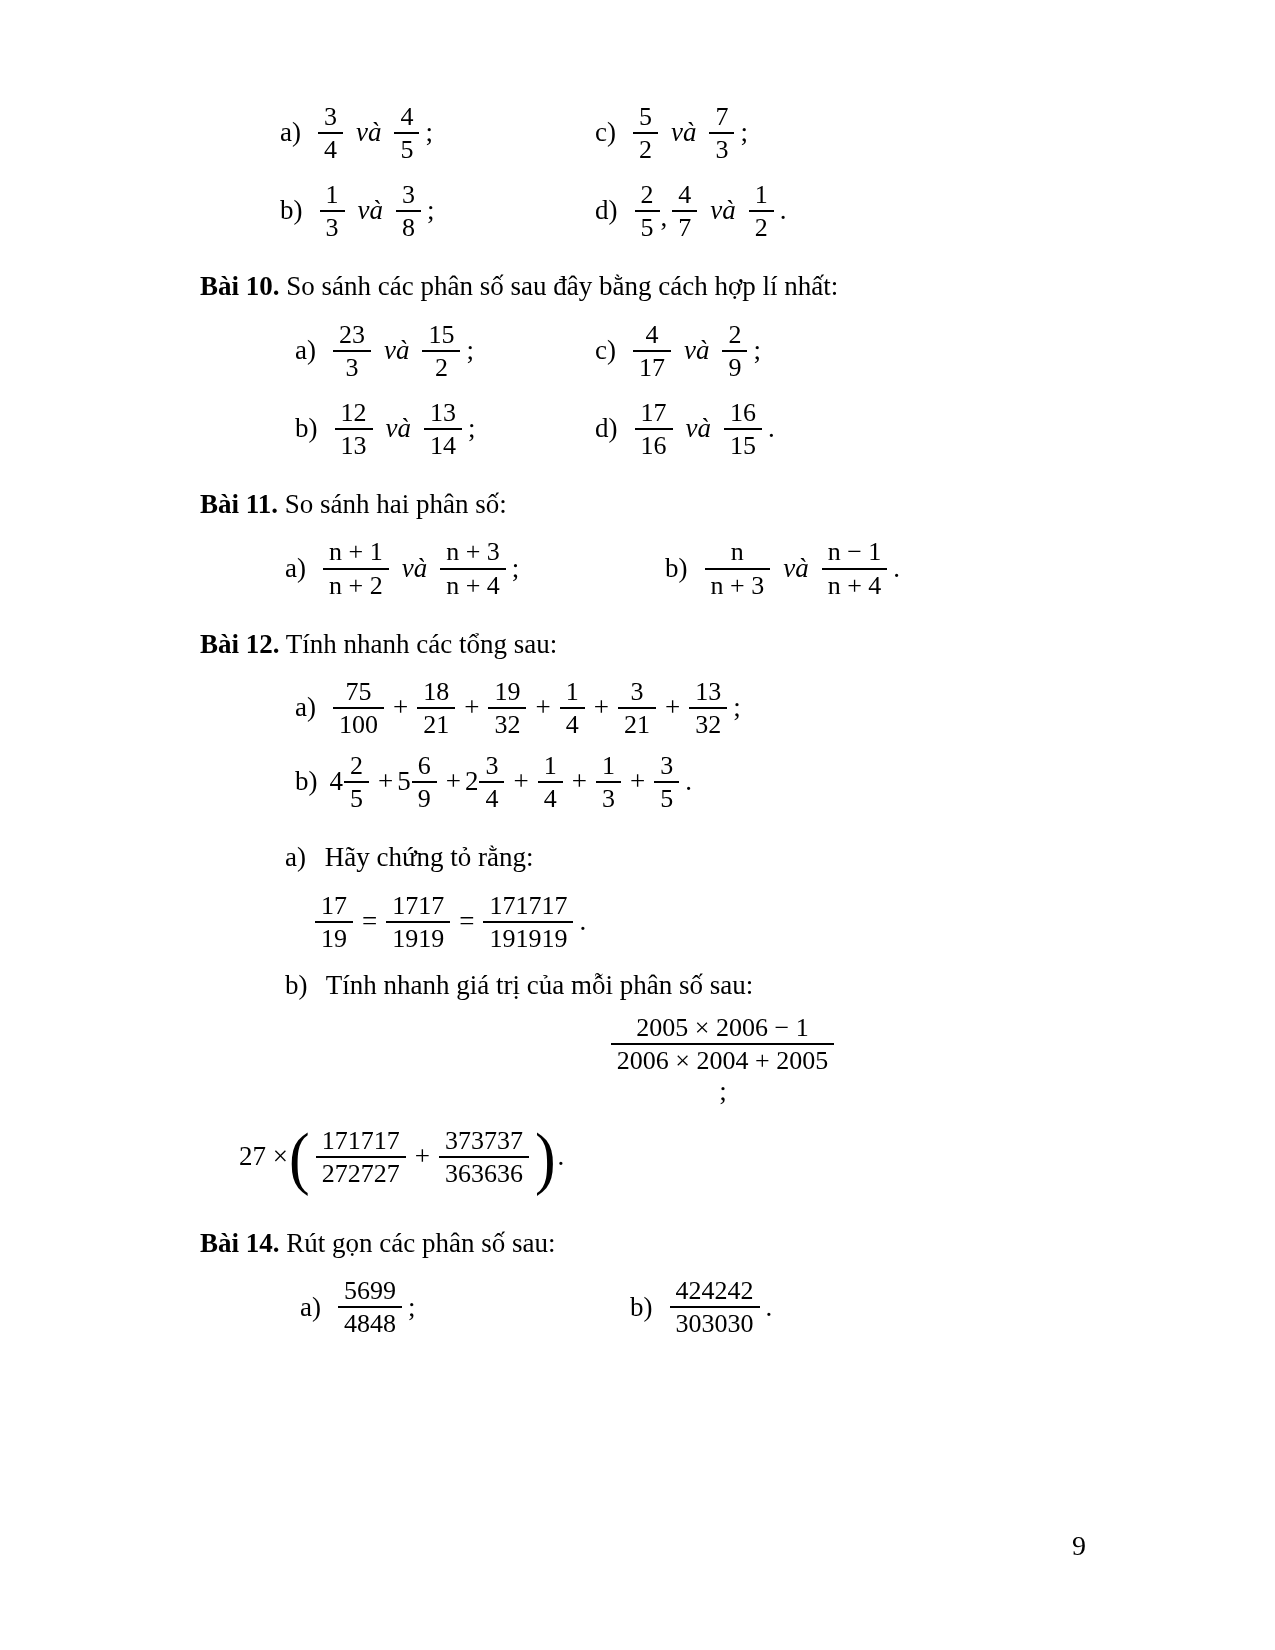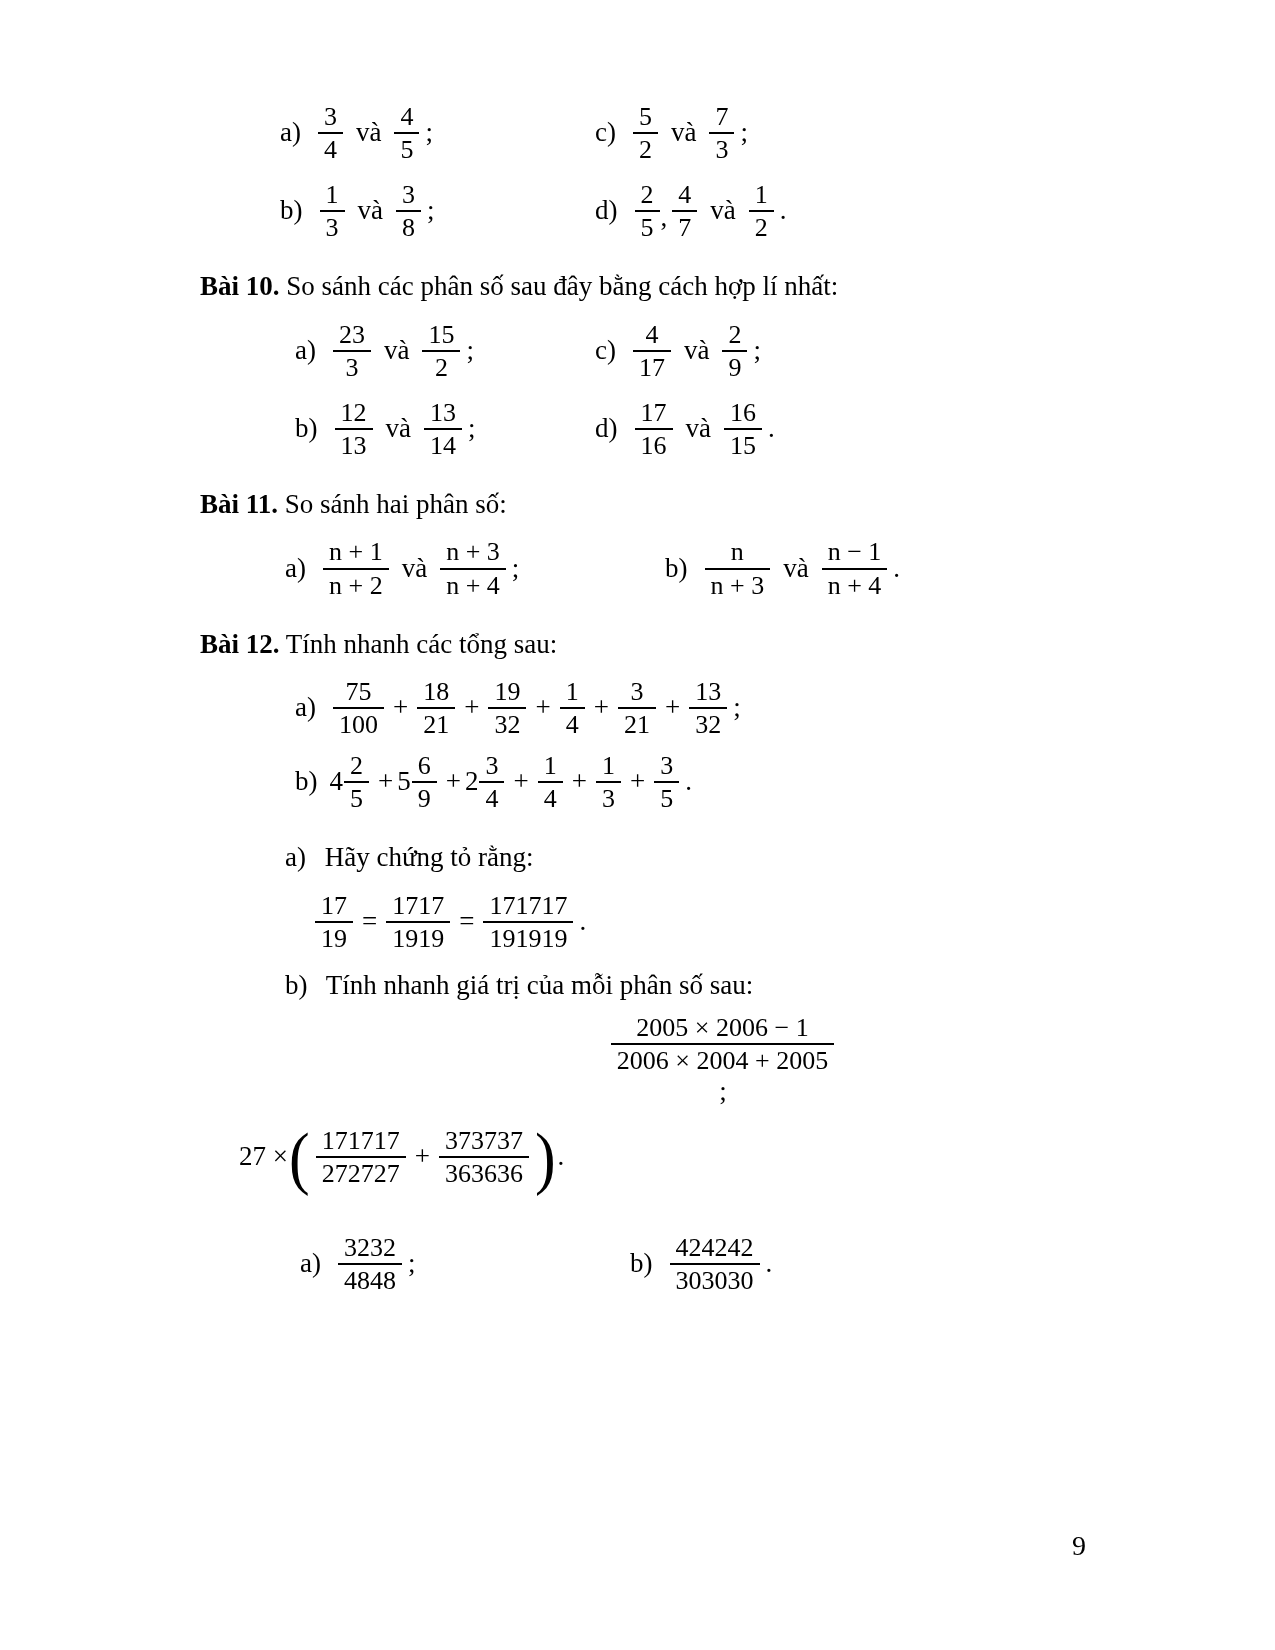--- a/index.html
+++ b/index.html
@@ -16,21 +16,21 @@
   .row2 { display:grid; align-items:center; margin-bottom:4px; }
   .b9  { margin-left:80px;  grid-template-columns:315px 1fr; }
   .b10 { margin-left:95px;  grid-template-columns:300px 1fr; }
   .b11 { margin-left:85px;  grid-template-columns:380px 1fr; }
   .b14 { margin-left:100px; grid-template-columns:330px 1fr; }
   .mathitem { display:flex; align-items:center; min-height:74px; }
   .tag { margin-right:12px; }
   .frac { display:inline-block; text-align:center; vertical-align:middle; line-height:1.12; margin:0 5px; font-size:26px; }
   .num { display:block; padding:0 6px 1px 6px; border-bottom:2px solid #000; }
   .den { display:block; padding:1px 6px 0 6px; }
-  .conj { margin:13px 8px; white-space:nowrap; }
+  .conj { margin:13px 8px; white-space:nowrap;font-style:italic; }
   .op { margin:0 4px; }
   .punct { margin-left:1px; }
   .comma { margin:14px 0 0 -4px; }
   .mixed { display:flex; align-items:center; }
   .mixed .whole { margin-right:1px; }
   .mixed .frac { margin-left:0; }
   .subline { margin:10px 0 10px 85px; }
   .eqline { margin-left:110px; }
   .exline1 { margin-left:125px;flex-direction:column; }
   .exline2 { margin-left:105px; }
@@ -334,25 +334,29 @@
       <span class="frac">
           <span class="num">373737</span>
           <span class="den">363636</span>
         </span>
       <span class="bigp">)</span>
       <span class="punct">.</span>
     </div>
   </div>
 
   <div class="section">
+    <div class="heading">
+      <span class="btitle">Bài 14.</span>
+      <span>Rút gọn các phân số sau:</span>
+    </div>
     <div class="row2 b14">
       <div class="mathitem">
         <span class="tag">a)</span>
         <span class="frac">
-            <span class="num">3232</span>
+            <span class="num">5699</span>
             <span class="den">4848</span>
           </span>
         <span class="punct">;</span>
       </div>
       <div class="mathitem">
         <span class="tag">b)</span>
         <span class="frac">
             <span class="num">424242</span>
             <span class="den">303030</span>
           </span>

